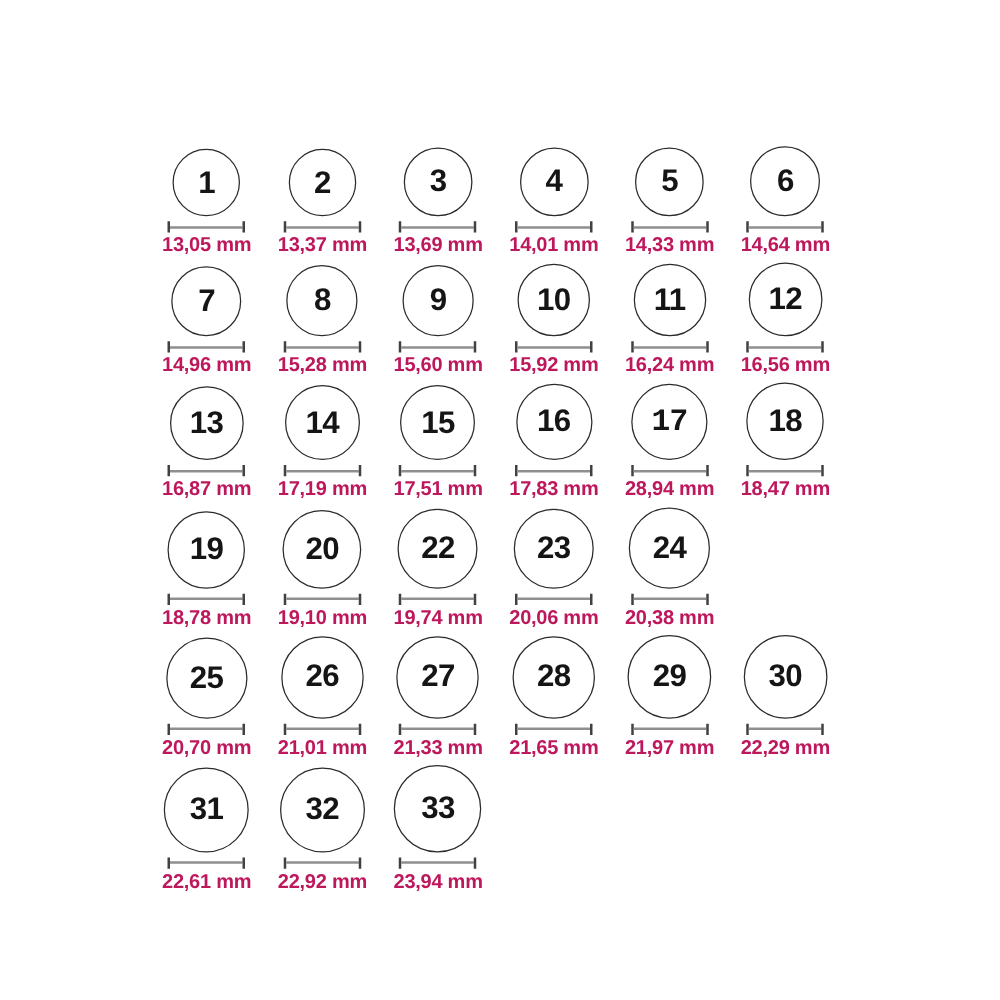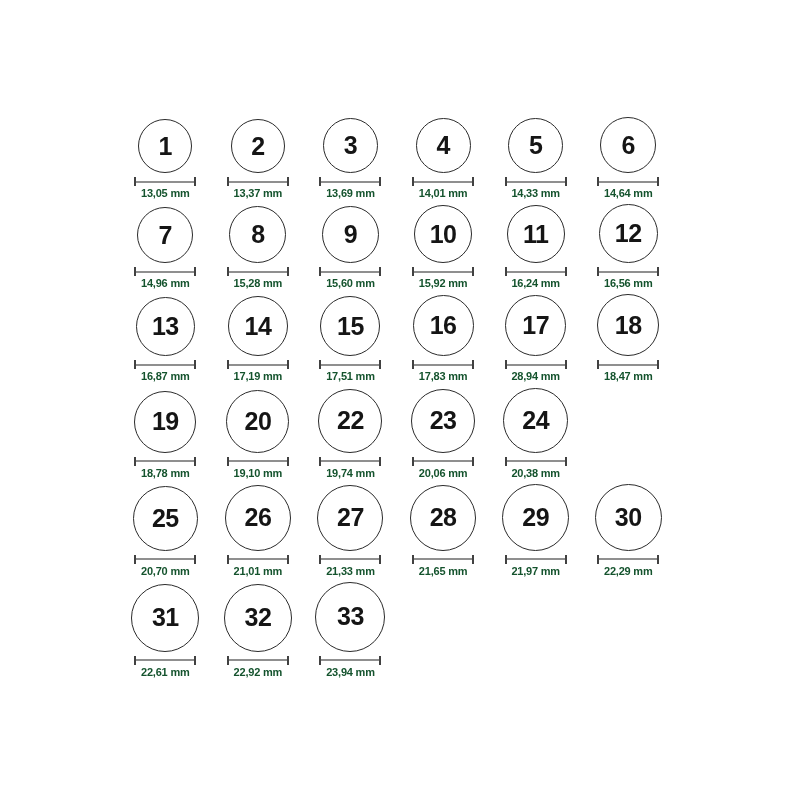--- a/index.html
+++ b/index.html
@@ -58,23 +58,23 @@
     flex: 0 0 2px;
   }
   .rline {
     flex: 1 1 auto;
     height: 2px;
     background: #8f8f8f;
   }
   .dia {
     margin-top: 1px;
     font-weight: bold;
-    font-size: 11px;
+    font-size: 16px;
     letter-spacing: -0.2px;
-    color: #14532d;
+    color: #be185d;
     white-space: nowrap;
     line-height: 1.2;
   }
 </style>
 </head>
 <body>
 
 <div class="canvas">
   <div class="chart">
       <div class="row">
@@ -252,21 +252,21 @@
             <span class="num">16</span>
           </div>
           <div class="ruler">
             <span class="tick"></span>
             <span class="rline"></span>
             <span class="tick"></span>
           </div>
           <div class="dia">17,83 mm</div>
         </div>
         <div class="cell">
-          <div class="circle" style="width: 61px; height: 61px;">
+          <div class="circle" style="width: 61px; height: 61px; font-family: Liberation Mono, monospace;">
             <span class="num">17</span>
           </div>
           <div class="ruler">
             <span class="tick"></span>
             <span class="rline"></span>
             <span class="tick"></span>
           </div>
           <div class="dia">28,94 mm</div>
         </div>
         <div class="cell">

